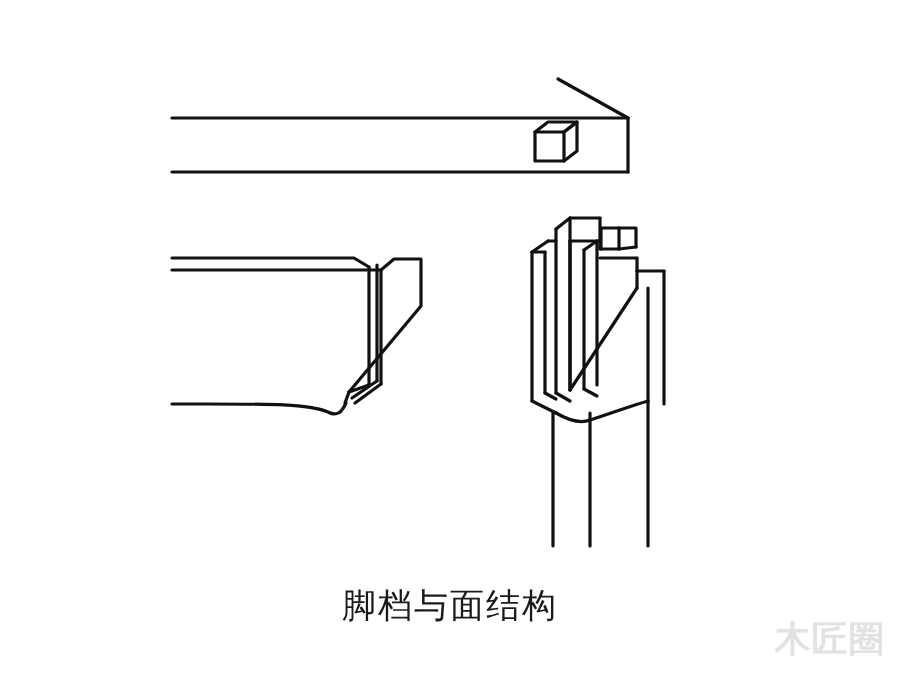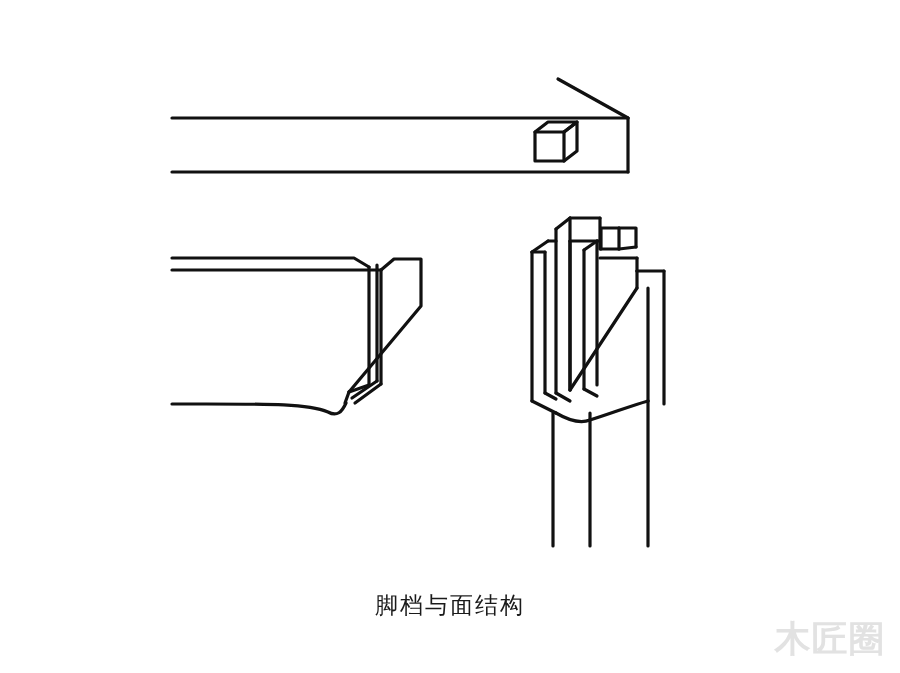--- a/index.html
+++ b/index.html
@@ -24,21 +24,21 @@
     width: 900px;
     height: 673px;
   }
   .caption {
     position: absolute;
     left: 0;
     top: 583px;
     width: 900px;
     text-align: center;
     font-family: "DejaVu Sans", "Liberation Sans", sans-serif;
-    font-size: 23px;
+    font-size: 34px;
     line-height: 44px;
     letter-spacing: 2px;
     color: #1a1a1a;
     white-space: nowrap;
   }
   .watermark {
     position: absolute;
     left: 770px;
     top: 617px;
     width: 120px;

